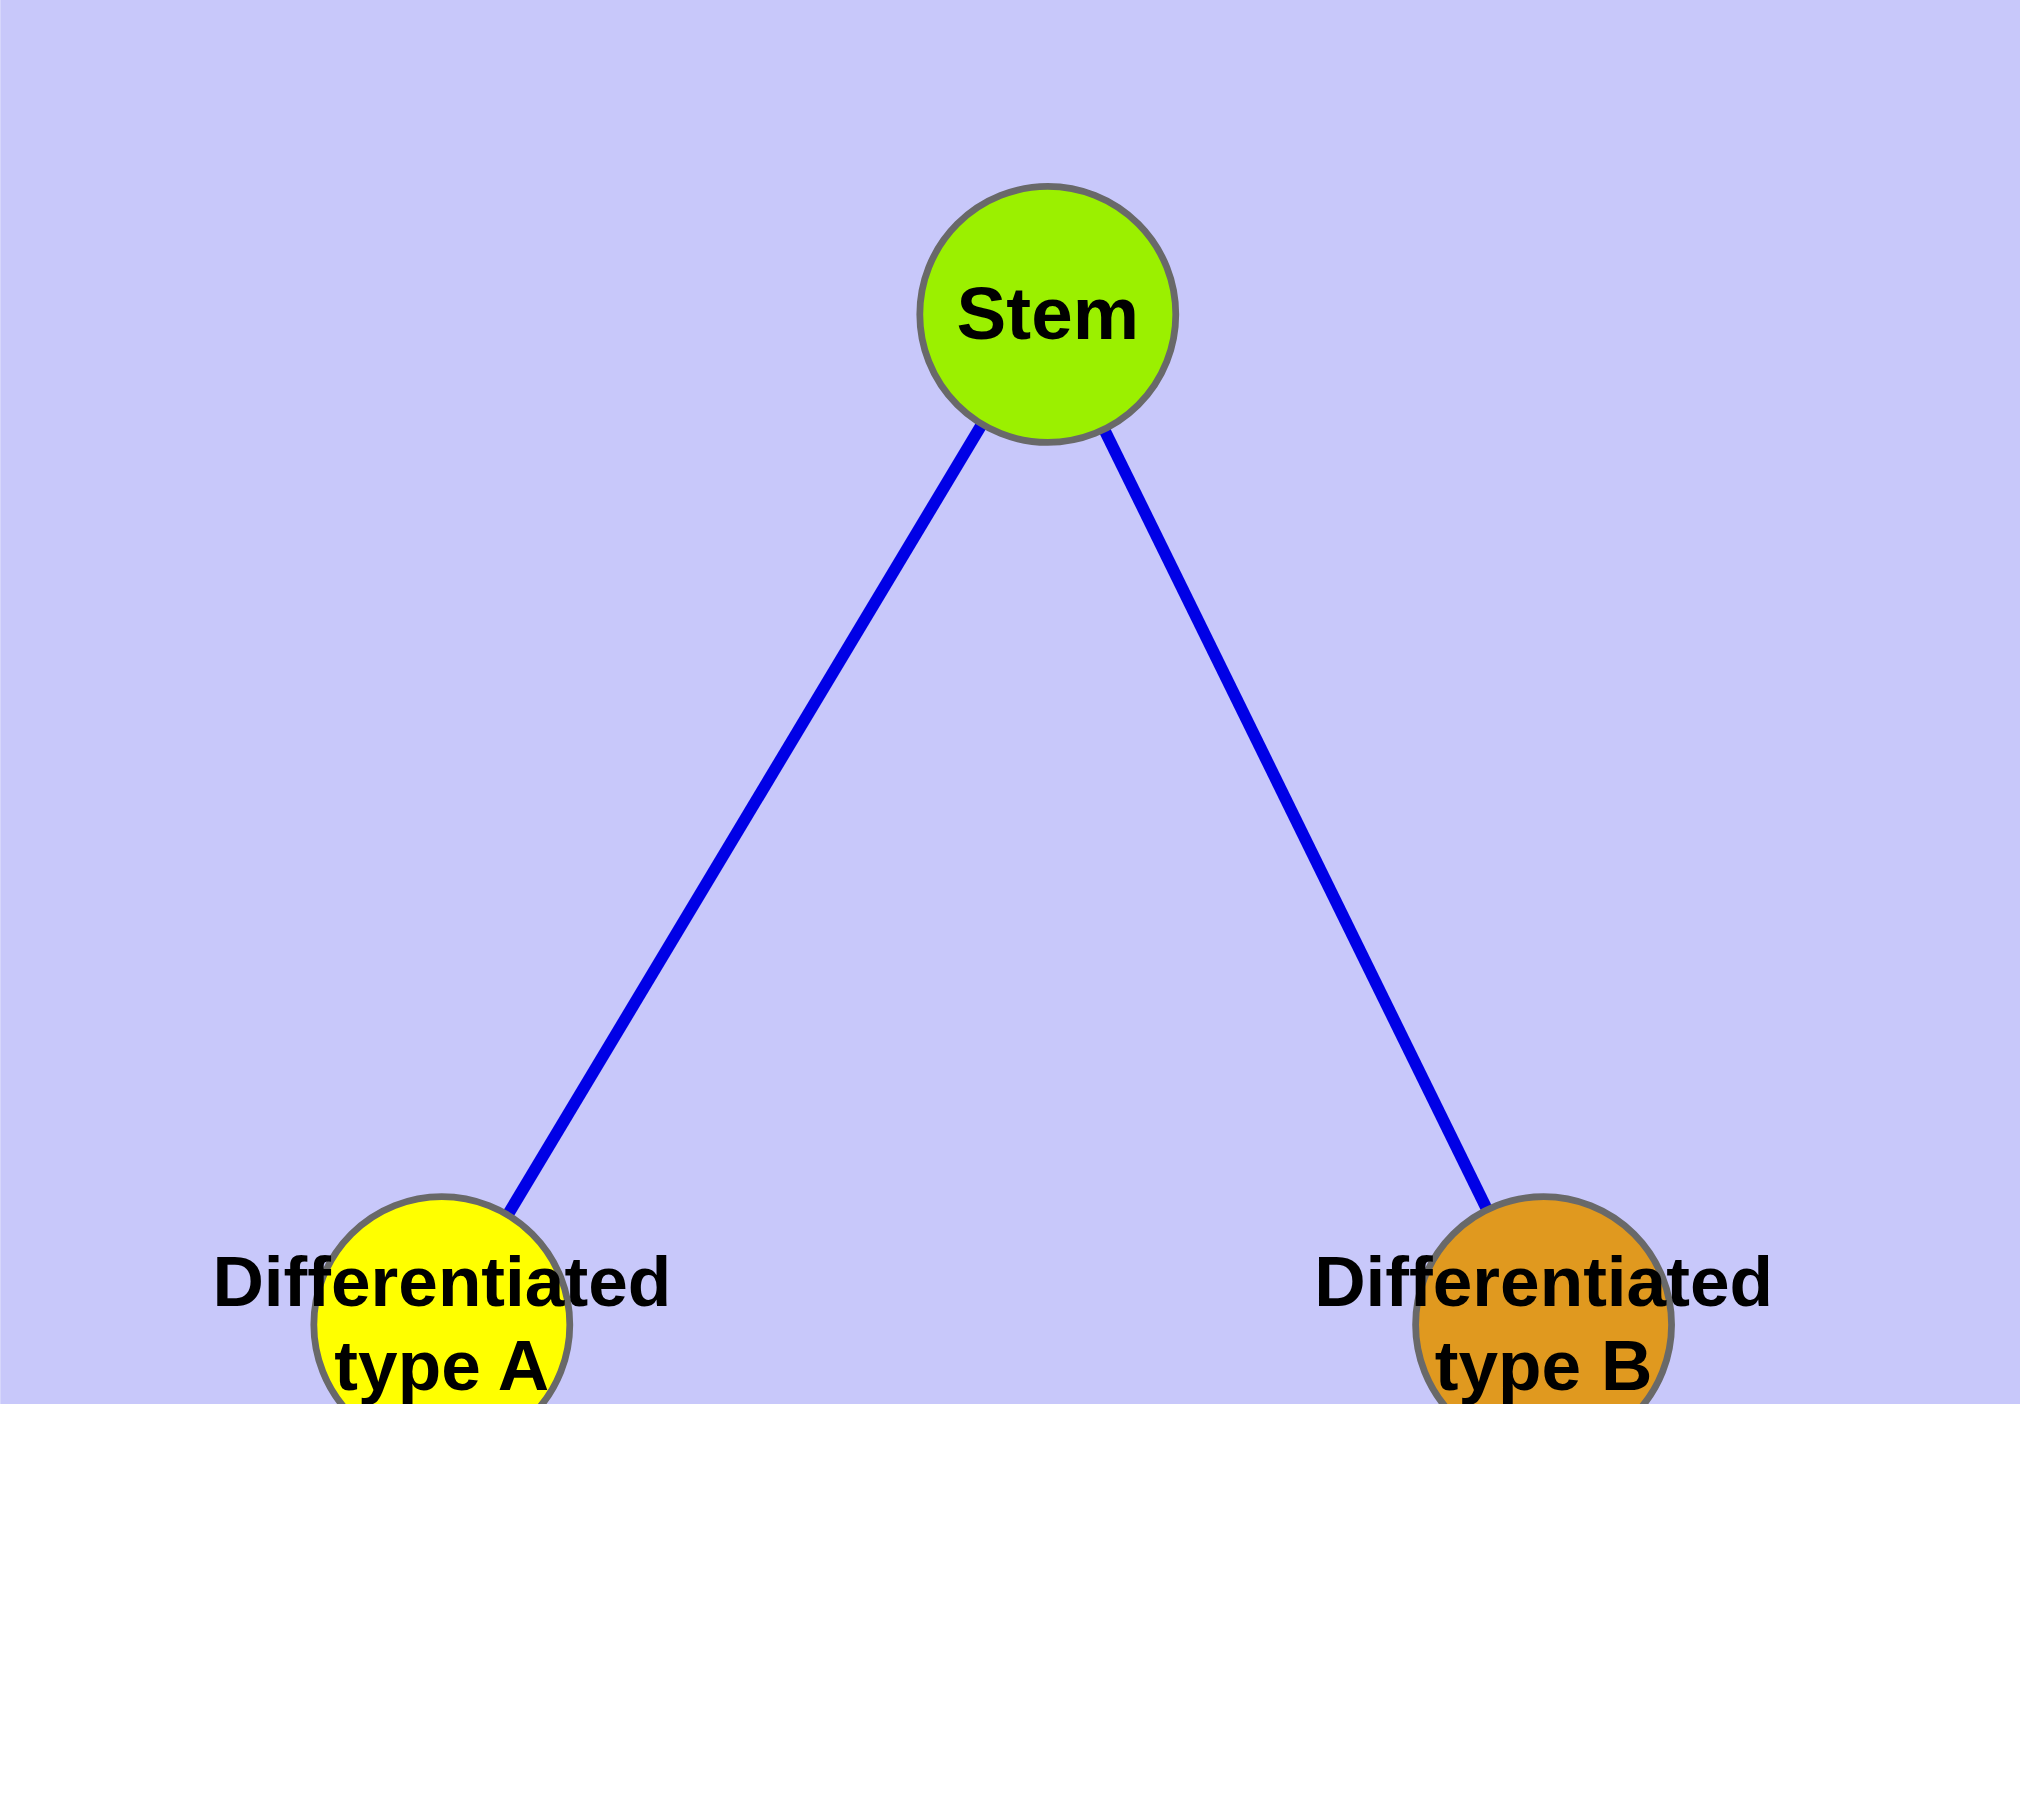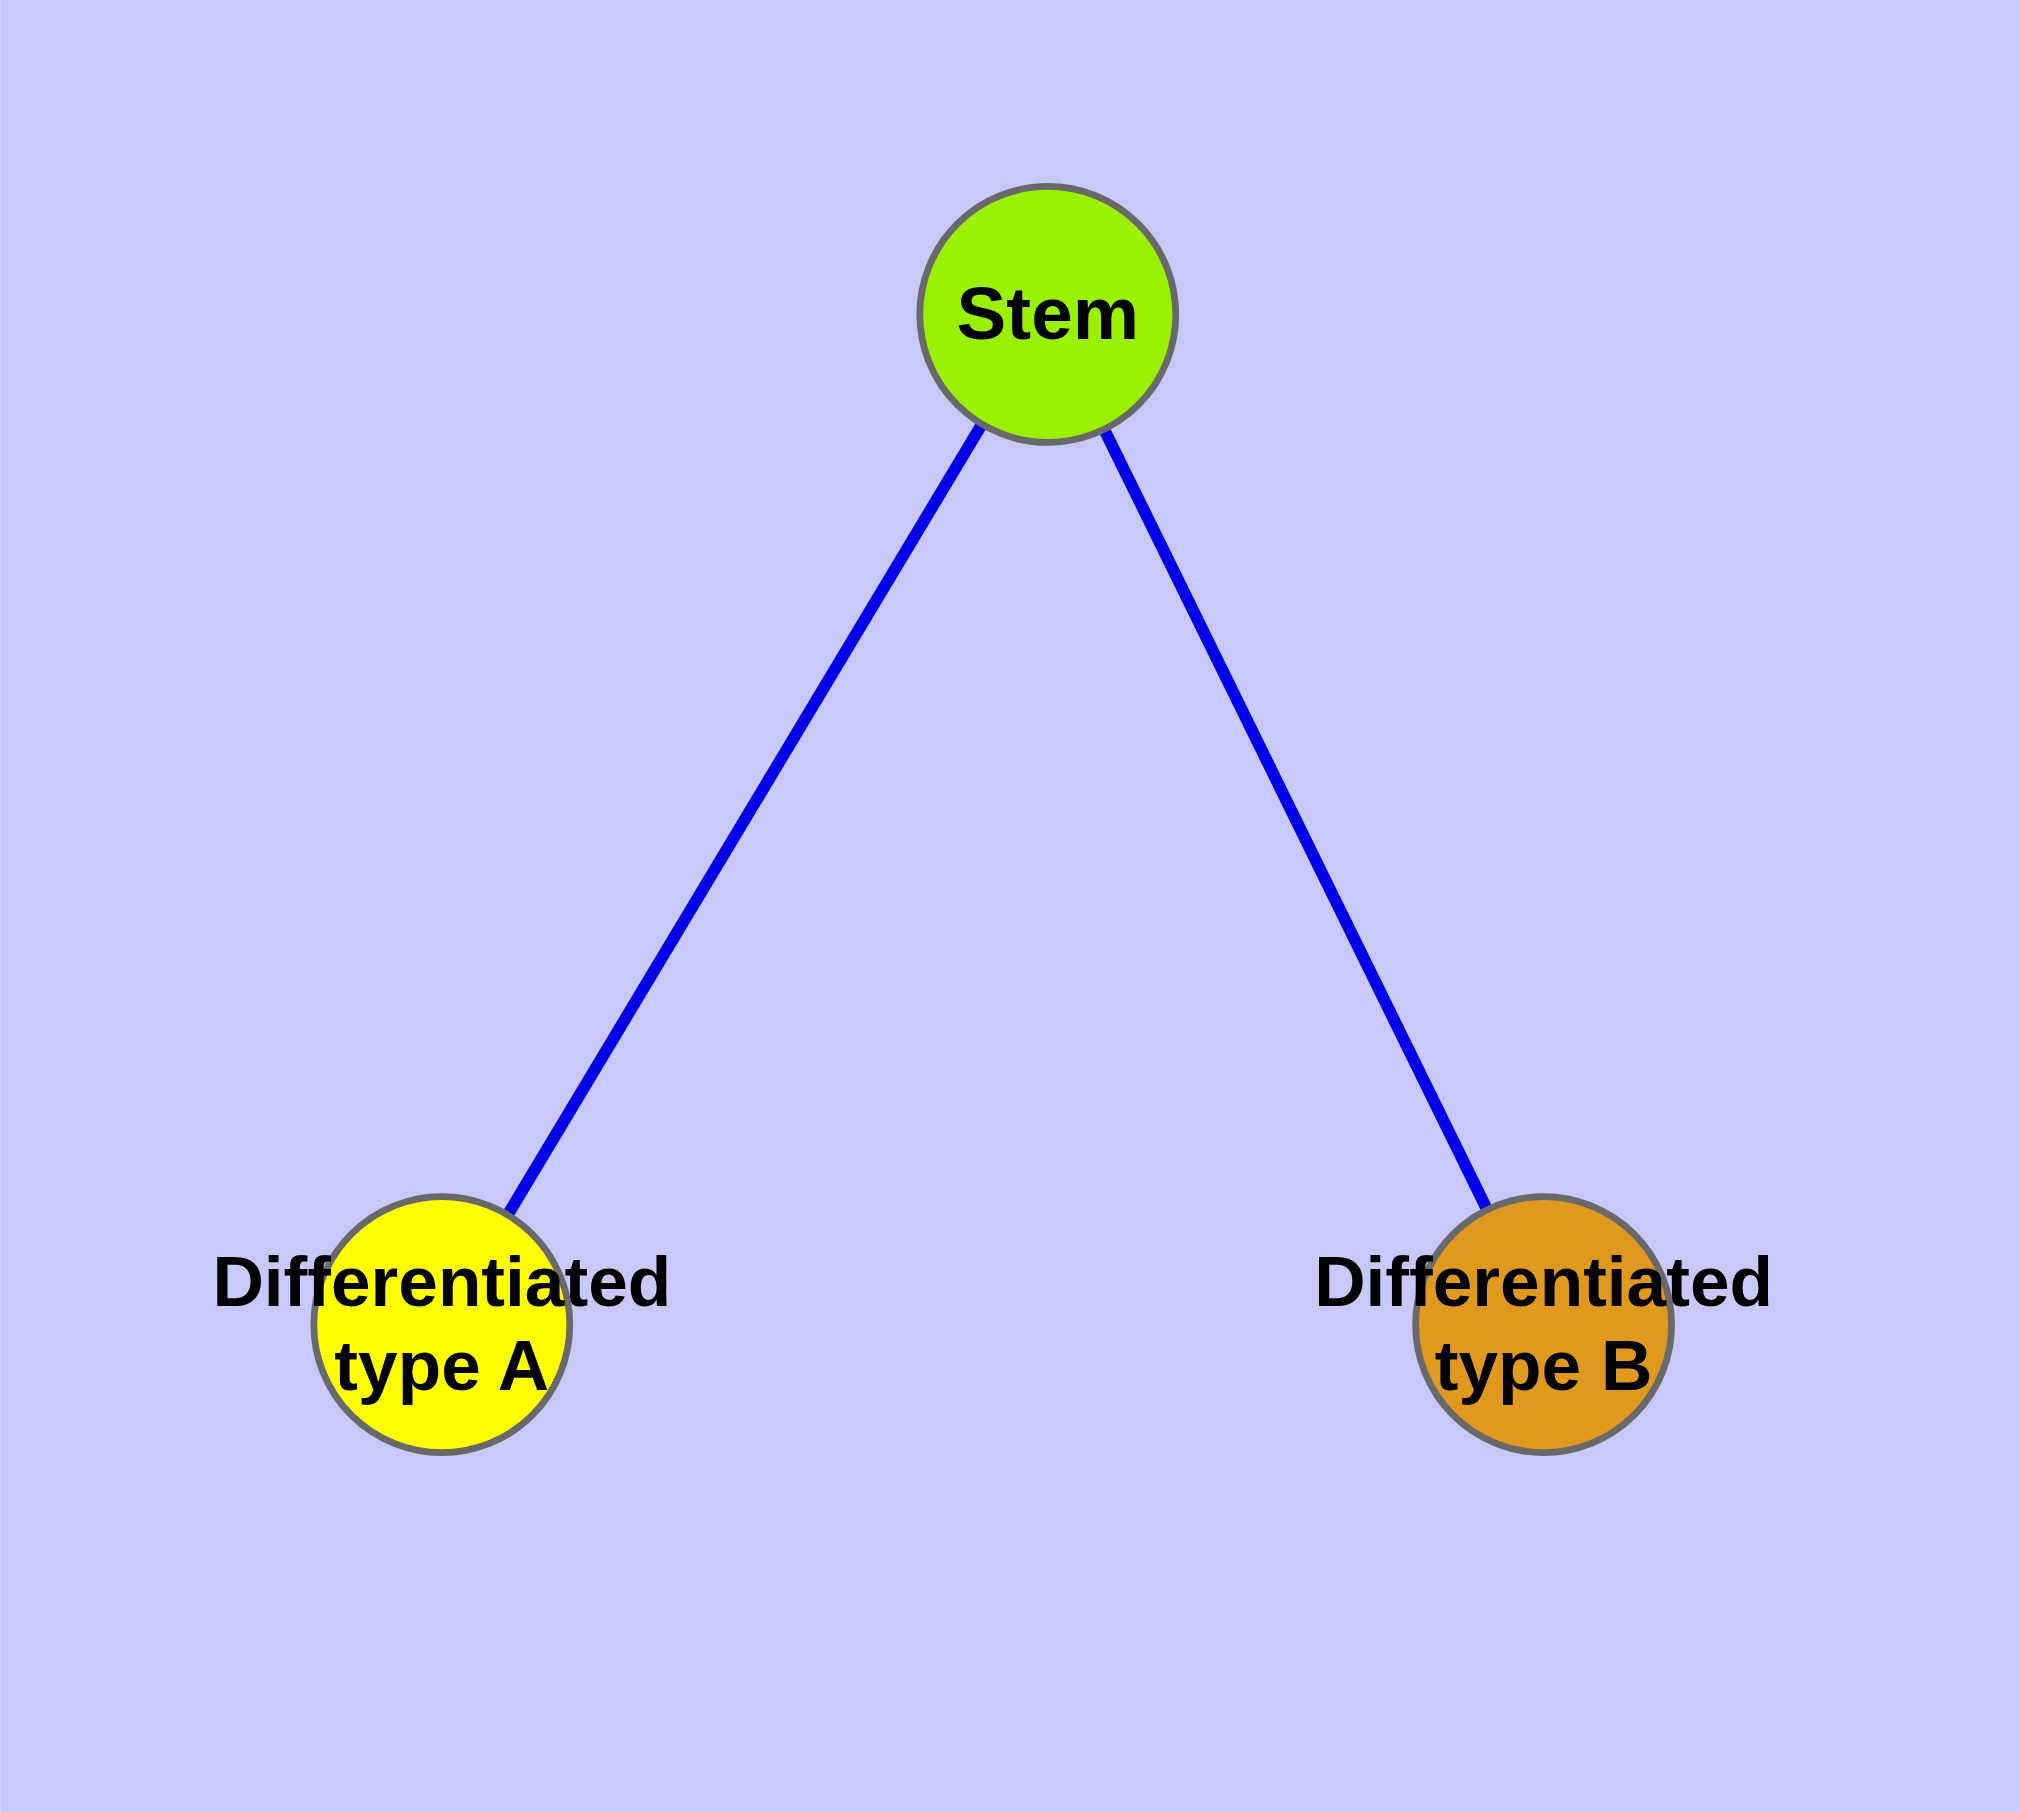--- a/index.html
+++ b/index.html
@@ -28,21 +28,21 @@
     font-weight: bold;
     fill: #000000;
     text-anchor: middle;
     dominant-baseline: auto;
     white-space: pre;
   }
 </style>
 </head>
 <body>
 
-<div id="stage" style="width: 2021px; height: 1812px;">
+<div id="stage" style="width: 2021px; height: 1404px;">
   <svg id="graph-canvas" viewBox="0 0 2384 2138" xmlns="http://www.w3.org/2000/svg">
 
     <rect id="bg-rect" x="0" y="0" width="2384" height="2138" fill="#c8c8fa"></rect>
 
     <g id="edge-layer">
         <line x1="1160.3846768361527" y1="497.06079050532304" x2="596.6153231638473" y2="1436.939209494677" stroke="#0000e6" stroke-width="14" stroke-linecap="butt"></line>
         <line x1="1300.764360701953" y1="502.9643041995347" x2="1756.235639298047" y2="1431.0356958004652" stroke="#0000e6" stroke-width="14" stroke-linecap="butt"></line>
       </g>
     <g id="node-layer">
         <circle cx="1236" cy="371" r="151" fill="#9bf000" stroke="#696969" stroke-width="8"></circle>

